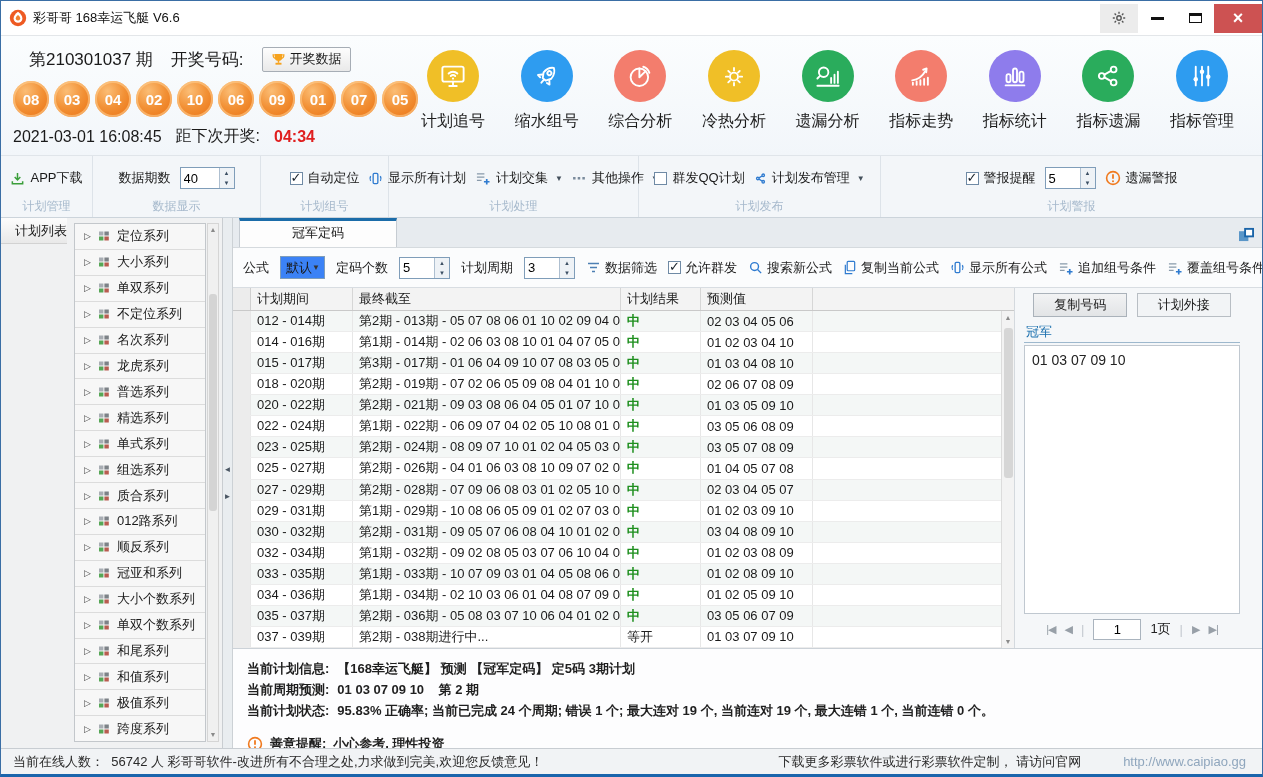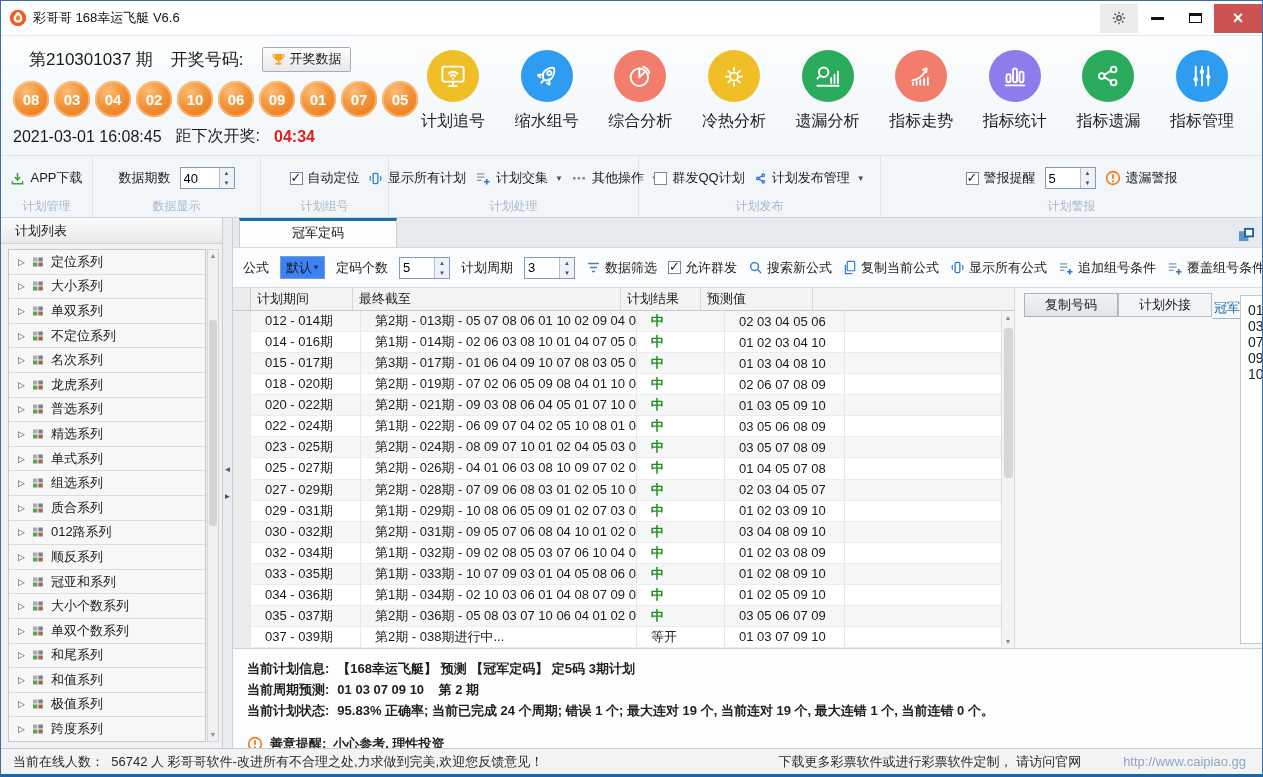--- a/index.html
+++ b/index.html
@@ -49,21 +49,21 @@
   .cb{width:13px;height:13px;border:1px solid #6f8aa5;background:#fff;display:inline-block;position:relative;flex:none;}
   .cb.checked::after{content:"✓";position:absolute;left:0px;top:-3px;font-size:13px;font-weight:bold;color:#17202a;}
   .numbox{display:flex;height:22px;border:1px solid #7f9db9;background:#fff;}
   .numbox input{border:none;outline:none;width:34px;font-size:13px;padding:0 3px;font-family:inherit;}
   .numbox.w-lg input{width:38px;}
   .spin{width:15px;display:flex;flex-direction:column;border-left:1px solid #aebfd0;}
   .spin i{flex:1;font-style:normal;font-size:6px;line-height:10px;text-align:center;color:#3c4f63;background:#eef2f6;cursor:pointer;}
   .tlabel{font-size:13px;white-space:nowrap;}
   
   .main{flex:1;display:flex;min-height:0;background:#eef1f4;}
-  .sidebar{width:222px;flex:none;display:flex;flex-direction:column;background:#f0f1f2;border-right:1px solid #c9cdd1;}
+  .sidebar{width:222px;flex:none;display:flex;flex-direction:row;background:#f0f1f2;border-right:1px solid #c9cdd1;}
   .sidebar-title{height:26px;line-height:25px;padding-left:14px;font-size:13px;background:linear-gradient(#fcfcfc,#e9e9e9);border-bottom:1px solid #d2d2d2;flex:none;}
   .side-list-wrap{flex:1;margin:5px 3px 6px 7px;position:relative;min-height:0;}
   .side-list{position:absolute;inset:0 13px 0 0;border:1px solid #c3c7cb;background:#fafafa;display:flex;flex-direction:column;}
   .side-item{flex:1;display:flex;align-items:center;gap:7px;padding-left:9px;border-bottom:1px solid #dcdcdc;font-size:13px;cursor:pointer;background:#f7f7f7;}
   .side-item:last-of-type{border-bottom:none;}
   .tree-arrow{font-size:9px;color:#444;}
   .sscroll{position:absolute;top:0;bottom:0;right:0;width:12px;background:#f0f0f0;border:1px solid #d5d5d5;display:flex;flex-direction:column;align-items:center;}
   .sscroll .arr{font-size:7px;color:#8a8a8a;line-height:12px;flex:none;cursor:pointer;}
   .sthumb{width:8px;background:#d4d4d4;border-radius:3px;margin:58px 0 auto;height:42%;flex:none;}
   .splitter{width:10px;flex:none;background:#e9edf0;border-right:1px solid #ccd1d5;display:flex;flex-direction:column;align-items:center;justify-content:center;gap:18px;cursor:col-resize;}
@@ -84,31 +84,31 @@
   .thead{height:23px;display:flex;background:#f3f3f3;border-bottom:1px solid #c9c9c9;font-size:13px;flex:none;}
   .thead .tc{line-height:22px;border-right:1px solid #d6d6d6;}
   .tc{padding-left:6px;overflow:hidden;white-space:nowrap;flex:none;}
   .tc.sel{width:18px;background:#ececec;border-right:1px solid #cfcfcf;padding:0;}
   .tc.c1{width:102px;}
   .tc.c2{width:268px;}
   .tc.c3{width:80px;}
   .tc.c4{width:112px;}
   .tc.c5{flex:1;border-right:none !important;}
   .tbody{flex:1;display:flex;flex-direction:column;margin-right:13px;min-height:0;}
-  .trow{flex:1;display:flex;align-items:center;font-size:13px;border-bottom:1px solid #ececec;background:#fff;cursor:default;gap:8px;}
+  .trow{flex:1;display:flex;align-items:center;font-size:13px;border-bottom:1px solid #ececec;background:#fff;cursor:default;}
   .trow:nth-child(odd){background:#f4f7f6;}
   .trow .tc{border-right:1px solid #e7e7e7;align-self:stretch;display:flex;align-items:center;}
   .res.hit{color:#1e8f1e;font-weight:bold;}
   .res.pending{color:#222;}
   .vscroll{position:absolute;top:23px;bottom:0;right:0;width:13px;background:#f3f3f3;border-left:1px solid #dcdcdc;display:flex;flex-direction:column;align-items:center;}
   .vscroll .arr{font-size:7px;color:#8a8a8a;line-height:13px;flex:none;cursor:pointer;}
   .vthumb{width:9px;background:#d6d6d6;border-radius:3px;margin:4px 0 auto;height:150px;flex:none;}
   .vscroll .arr.bottom{margin-top:auto;}
   
-  .rightpanel{width:247px;flex:none;background:#f5f7f9;display:flex;padding:5px 22px 4px 9px;min-height:0;}
+  .rightpanel{width:247px;flex:none;background:#f5f7f9;display:flex;flex-direction:column;padding:5px 22px 4px 9px;min-height:0;}
   .rp-buttons{display:flex;justify-content:space-evenly;flex:none;}
   .rp-btn{width:94px;height:24px;font-size:13px;text-align:center;line-height:22px;border:1px solid #aab2ba;background:linear-gradient(#f2f3f4,#e2e4e6);cursor:pointer;}
   .rp-btn.alt{background:#f2f4f6;border-color:#b8bec4;}
   .rp-group{height:22px;line-height:21px;color:#1a6fae;font-size:13px;border-bottom:1px solid #9db8cd;margin-top:4px;flex:none;padding-left:2px;}
   .rp-textarea{flex:1;background:#fff;border:1px solid #c0c8d0;margin-top:2px;padding:6px 7px;font-size:14px;color:#222;min-height:0;}
   .pager{height:30px;display:flex;align-items:center;justify-content:center;gap:9px;flex:none;color:#98a0a8;font-size:11px;}
   .pg{cursor:pointer;letter-spacing:-1px;}
   .pgsep{color:#c3c9cf;font-size:13px;}
   .pginput{width:48px;height:21px;border:1px solid #aab4be;text-align:center;font-size:13px;font-family:inherit;}
   .pglabel{color:#222;font-size:13px;}

